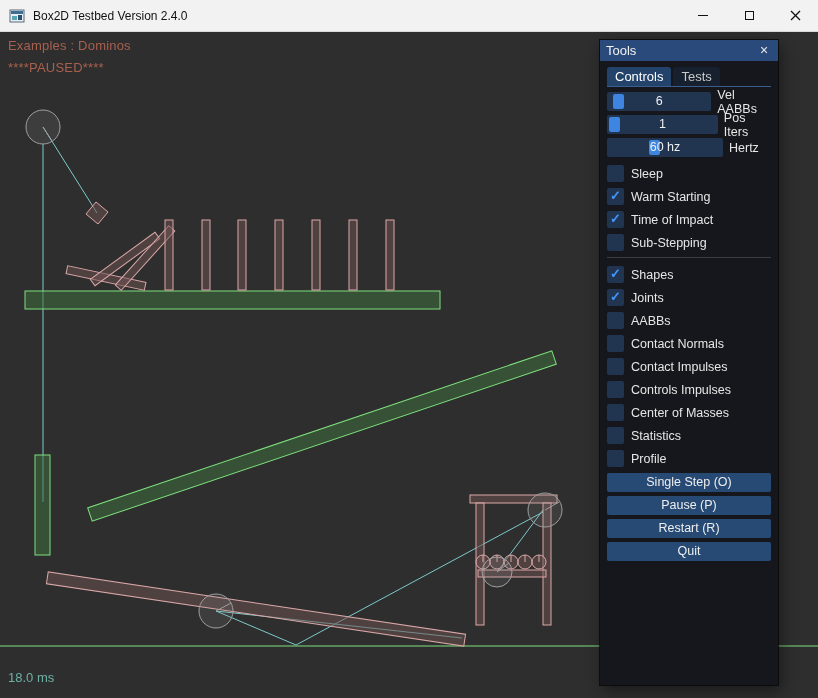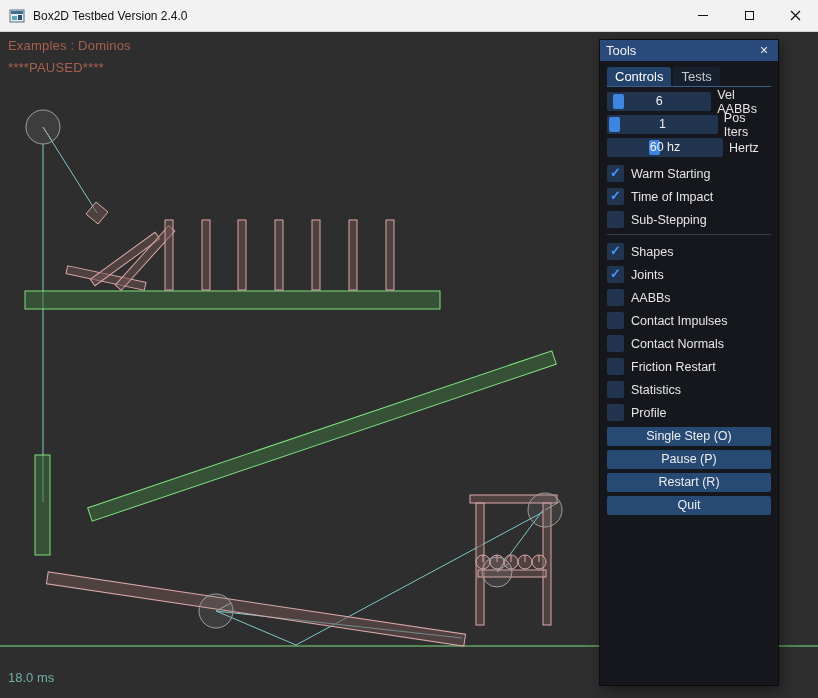--- a/index.html
+++ b/index.html
@@ -187,20 +187,24 @@
       <div class="slider-row">
         <div class="slider-frame">
           <div class="slider-grab" style="left:42px"></div>
           <div class="slider-value">60 hz</div>
         </div>
         <span class="slider-label">Hertz</span>
       </div>
 
       <div class="chk-list">
         <div class="chk-row">
+          <div class="chk-box"></div>
+          <span class="chk-label">Sleep</span>
+        </div>
+        <div class="chk-row">
           <div class="chk-box">✓</div>
           <span class="chk-label">Warm Starting</span>
         </div>
         <div class="chk-row">
           <div class="chk-box">✓</div>
           <span class="chk-label">Time of Impact</span>
         </div>
         <div class="chk-row">
           <div class="chk-box"></div>
           <span class="chk-label">Sub-Stepping</span>
@@ -217,29 +221,33 @@
         <div class="chk-row">
           <div class="chk-box">✓</div>
           <span class="chk-label">Joints</span>
         </div>
         <div class="chk-row">
           <div class="chk-box"></div>
           <span class="chk-label">AABBs</span>
         </div>
         <div class="chk-row">
           <div class="chk-box"></div>
+          <span class="chk-label">Contact Normals</span>
+        </div>
+        <div class="chk-row">
+          <div class="chk-box"></div>
           <span class="chk-label">Contact Impulses</span>
         </div>
         <div class="chk-row">
           <div class="chk-box"></div>
-          <span class="chk-label">Contact Normals</span>
-        </div>
-        <div class="chk-row">
-          <div class="chk-box"></div>
-          <span class="chk-label">Friction Restart</span>
+          <span class="chk-label">Controls Impulses</span>
+        </div>
+        <div class="chk-row">
+          <div class="chk-box"></div>
+          <span class="chk-label">Center of Masses</span>
         </div>
         <div class="chk-row">
           <div class="chk-box"></div>
           <span class="chk-label">Statistics</span>
         </div>
         <div class="chk-row">
           <div class="chk-box"></div>
           <span class="chk-label">Profile</span>
         </div>
       </div>

